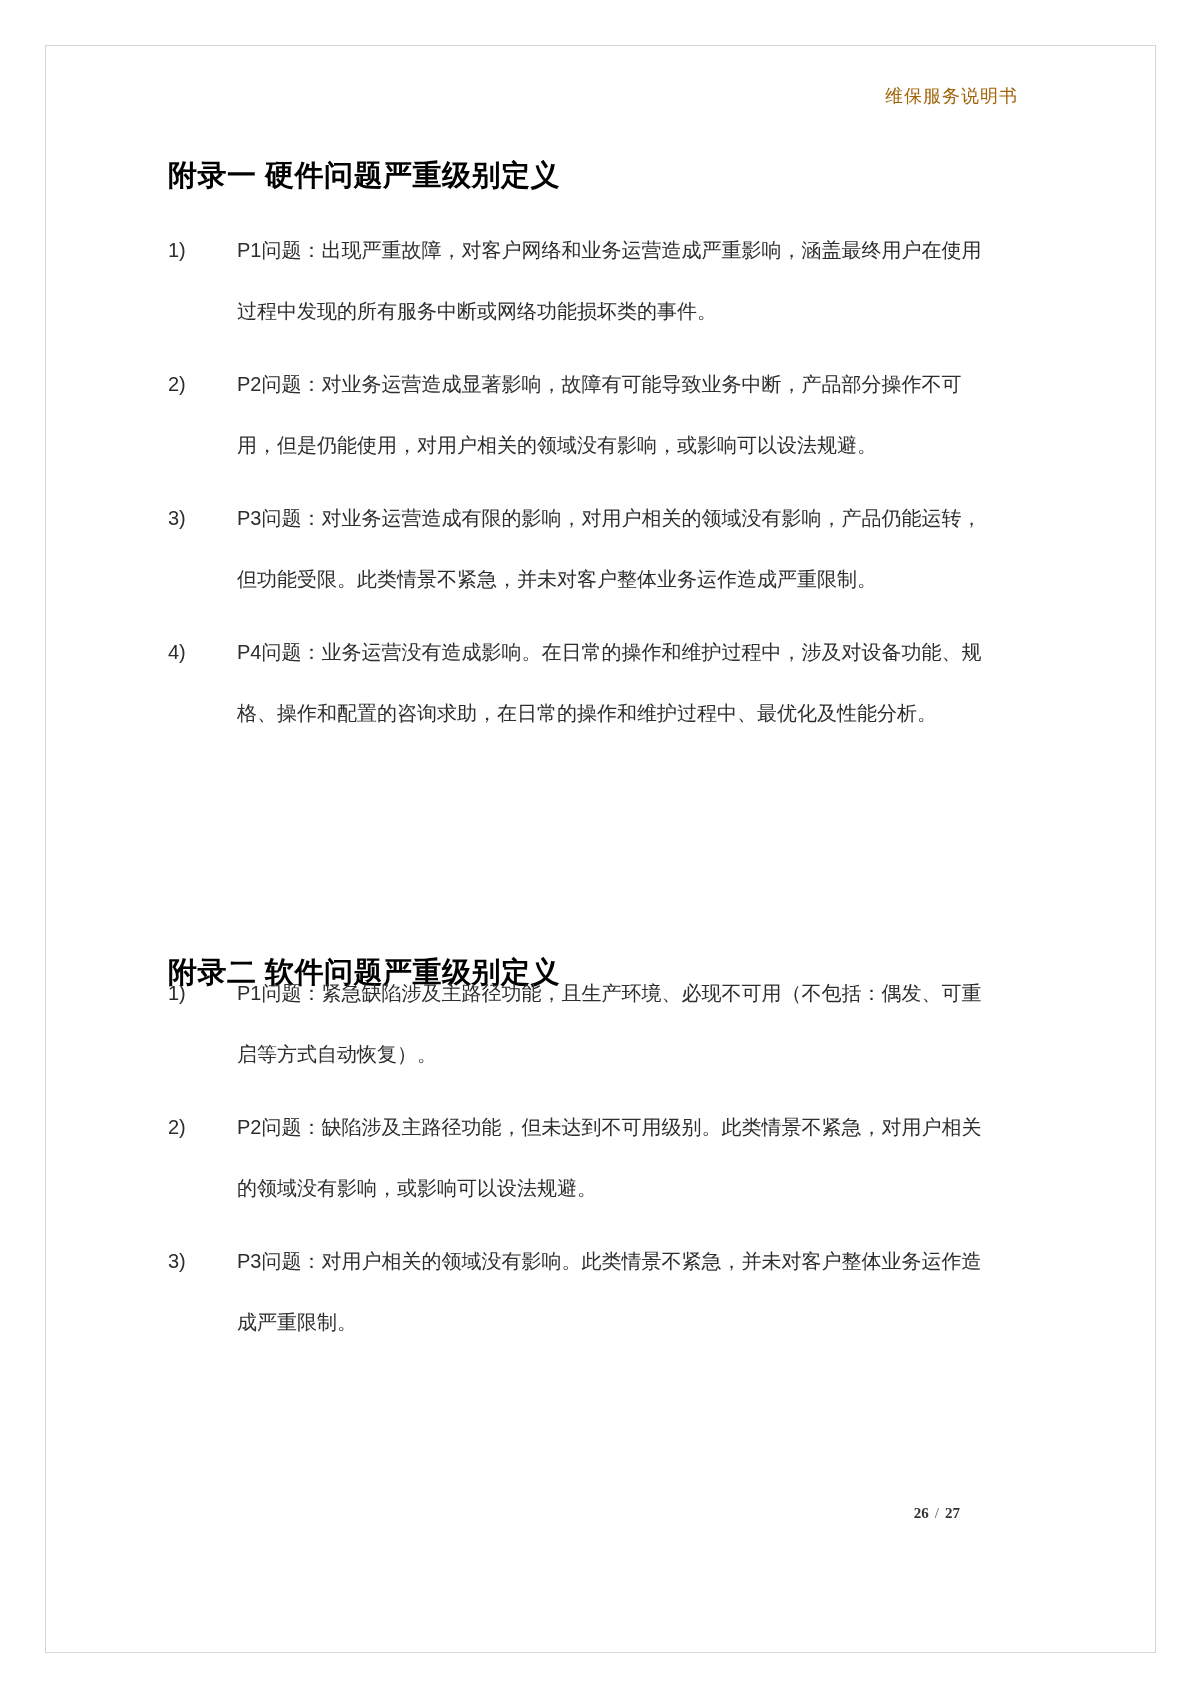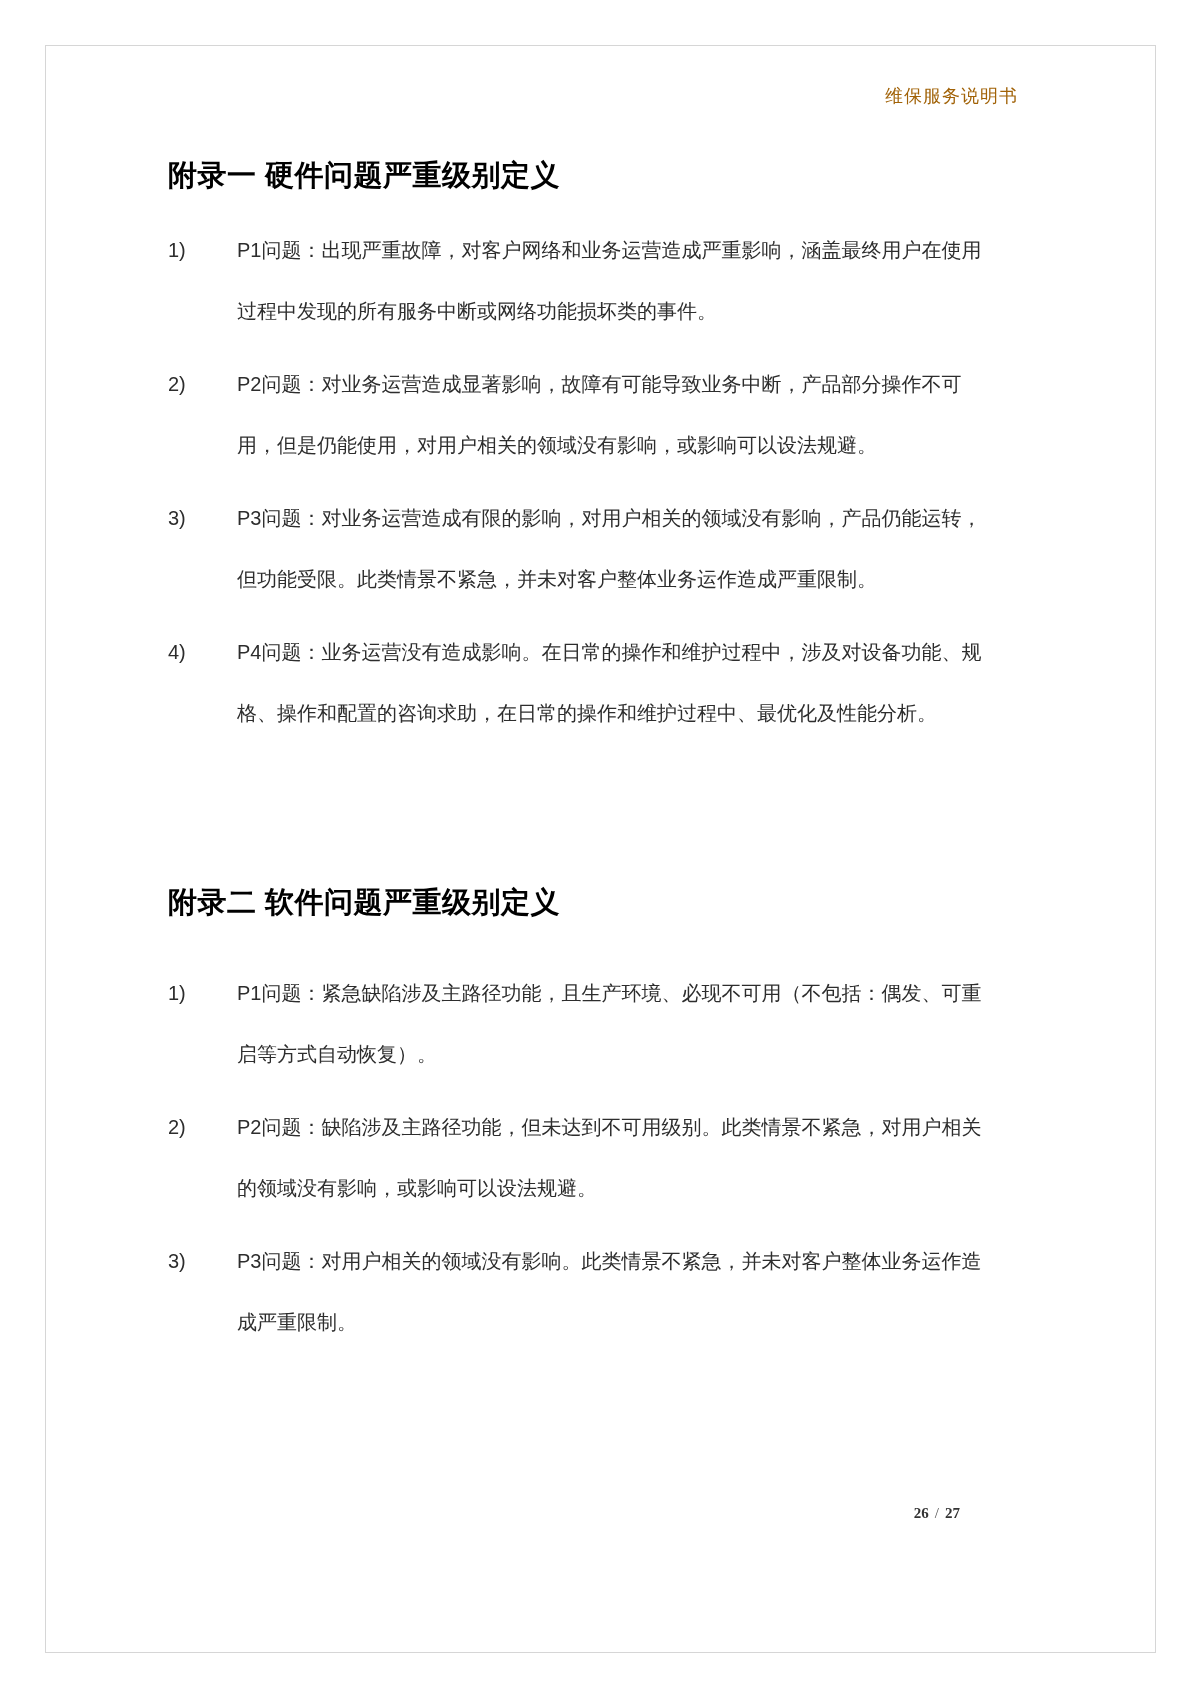--- a/index.html
+++ b/index.html
@@ -36,21 +36,21 @@
     position: absolute;
     left: 168px;
     font-family: "Liberation Sans", sans-serif;
     font-size: 29px;
     font-weight: 700;
     color: #000000;
     letter-spacing: 0.5px;
     white-space: nowrap;
   }
   .section-title.first { top: 137px; text-align: right; }
-  .section-title.second { top: 871px; margin-top: 12px; }
+  .section-title.second { top: 941px; margin-top: 12px; }
   .item-list {
     position: absolute;
     left: 168px;
     width: 792px;
   }
   .item-list.first { top: 220px; }
   .item-list.second { top: 963px; }
   .list-item {
     display: flex;
     margin: 0 0 12px 0;

